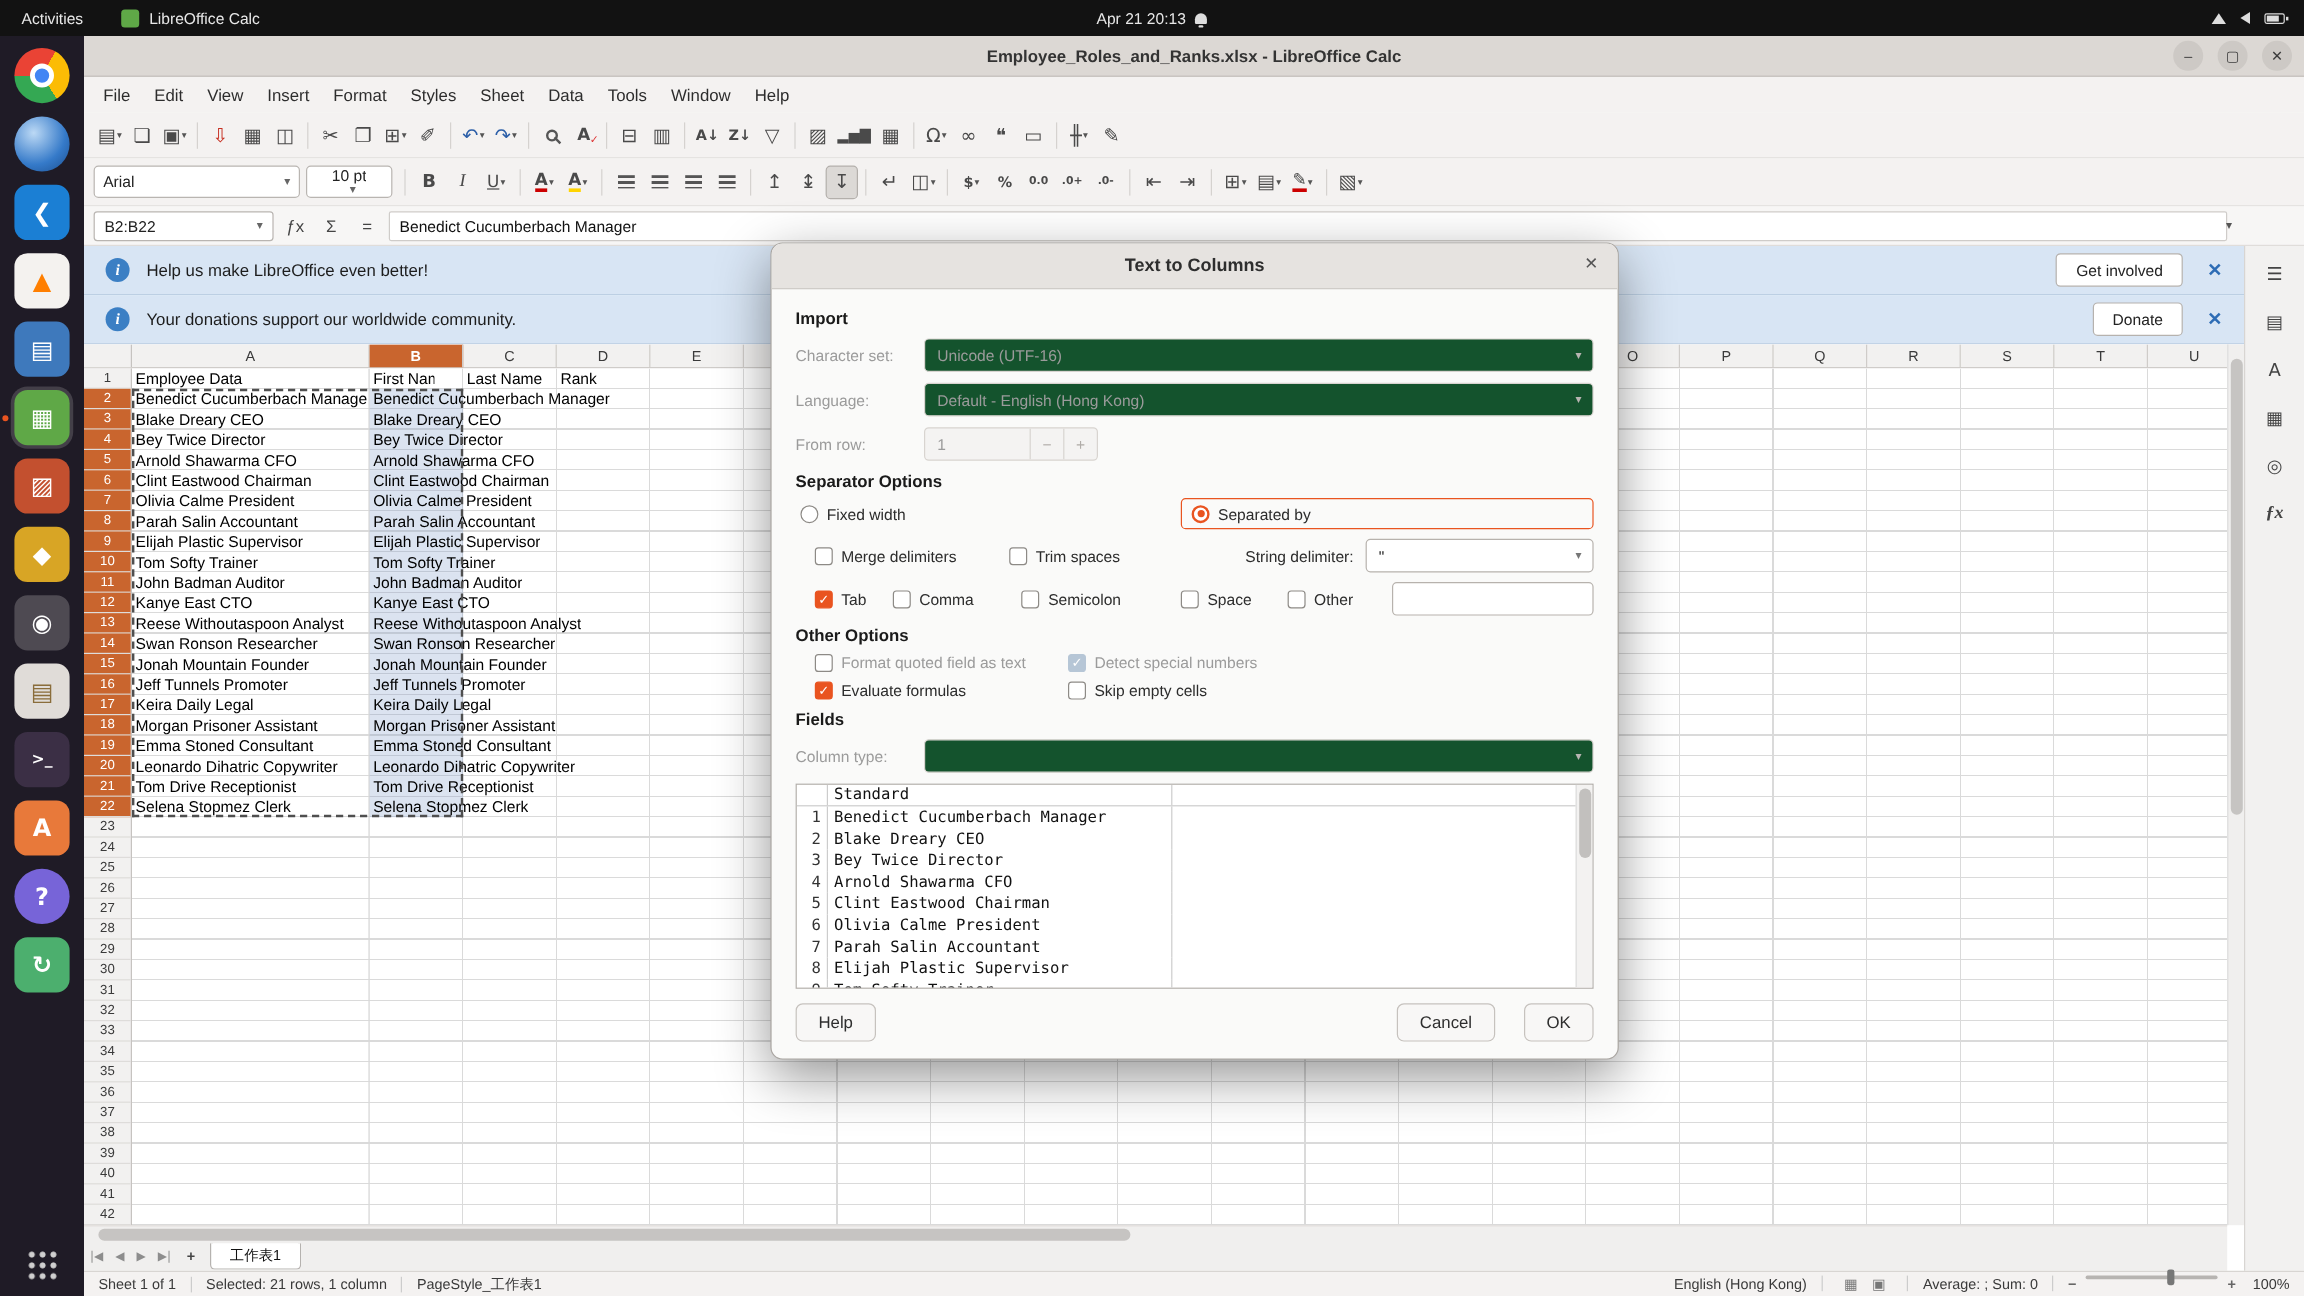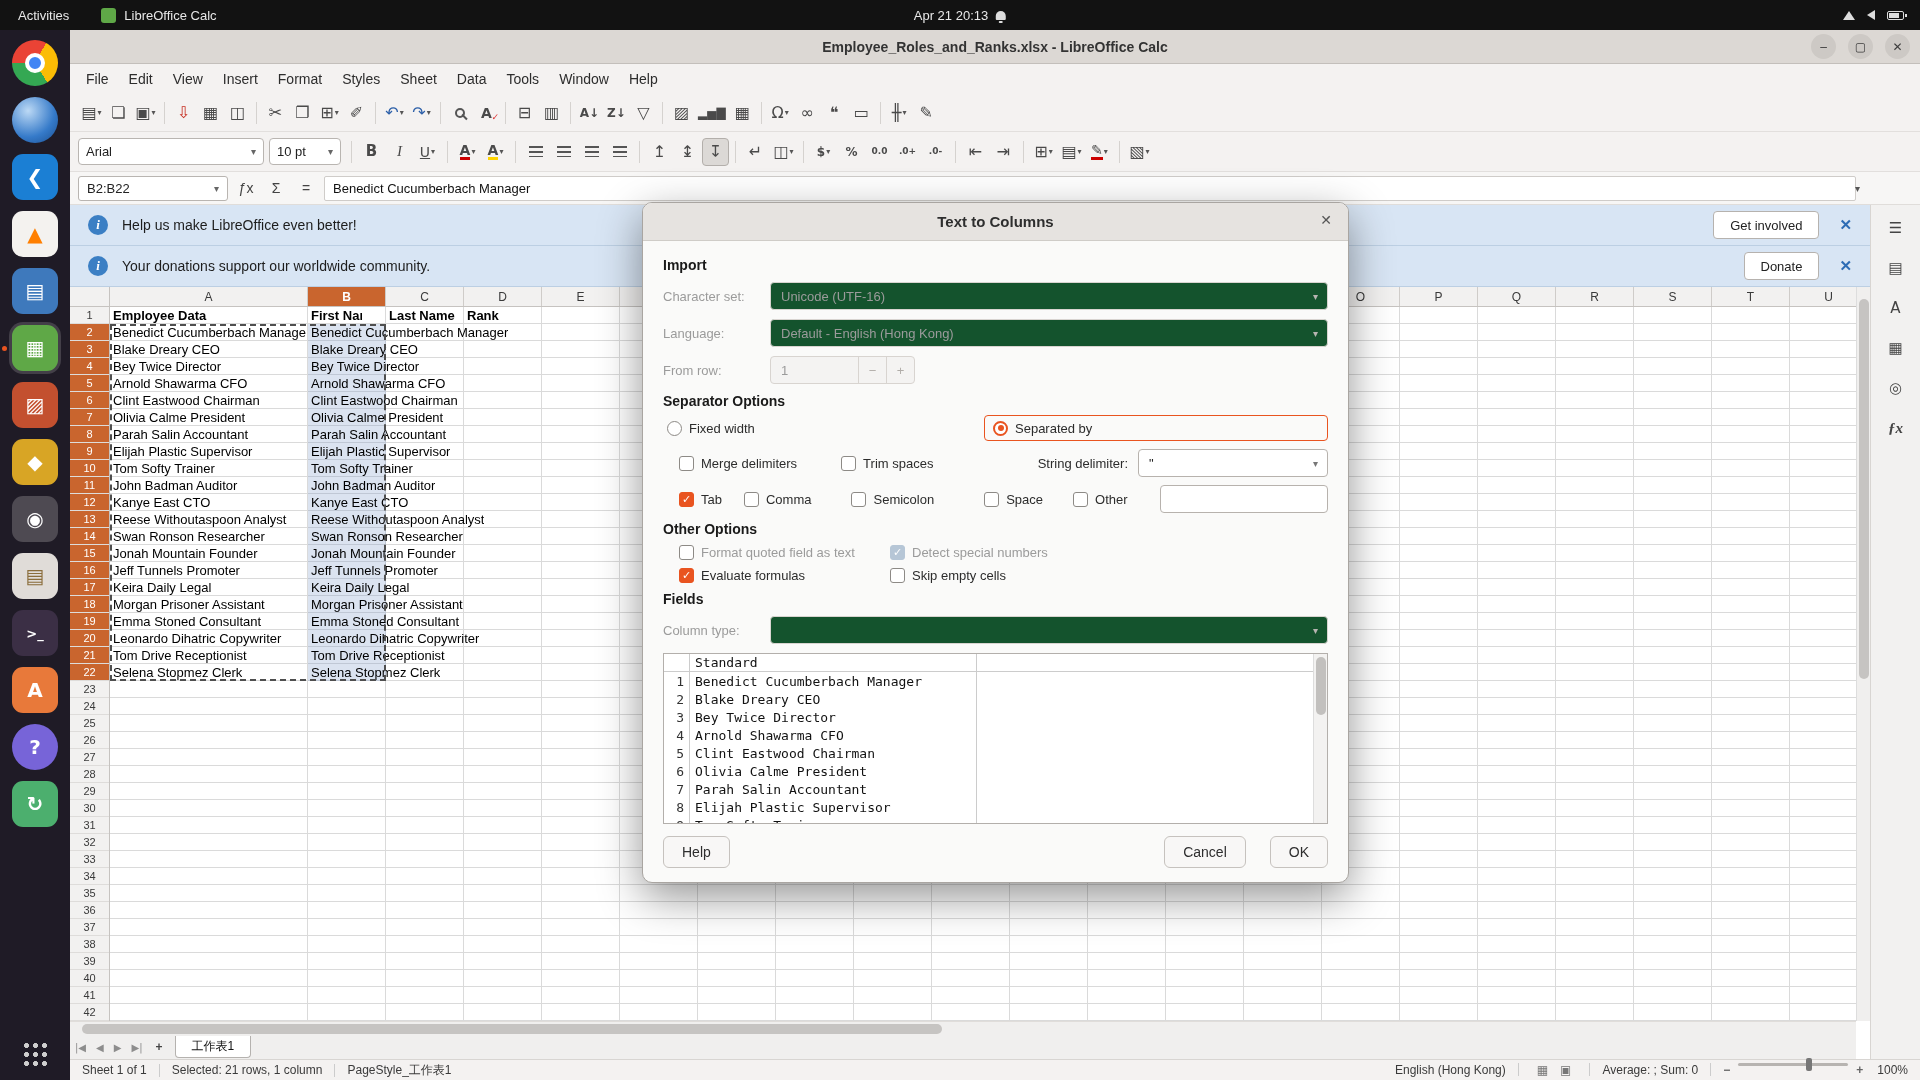--- a/index.html
+++ b/index.html
@@ -94,21 +94,21 @@
   #colheaders{position:absolute;left:0;top:0;height:20px;width:1786px;display:flex;overflow:hidden;background:#f2f1f0;border-bottom:1px solid #c6c3c0}
   .col-corner{width:40px;height:20px;border-right:1px solid #c6c3c0;background:#f2f1f0;flex:0 0 auto}
   .col-h{height:20px;border-right:1px solid #cfccc9;display:flex;align-items:center;justify-content:center;font-size:12px;color:#3a3a3a;flex:0 0 auto}
   .col-h.selcol{background:#c9652e;color:#fff;font-weight:bold}
   #rowheaders{position:absolute;left:0;top:20px;width:40px;height:714px;background:#f2f1f0;border-right:1px solid #c6c3c0;overflow:hidden}
   .row-h{height:17px;border-bottom:1px solid #dedcda;font-size:11px;display:flex;align-items:center;justify-content:center;color:#3a3a3a}
   .row-h.selrow{background:#c9652e;color:#fff}
   #gridlayer{position:absolute;left:40px;top:20px;width:1746px;height:714px;background:#fff;background-image:repeating-linear-gradient(to bottom,transparent 0 16px,#dadada 16px 17px);overflow:hidden}
   .vlines{position:absolute;left:197px;top:0;right:0;bottom:0;border-left:1px solid #dadada;background:repeating-linear-gradient(to right,transparent 0 77px,#dadada 77px 78px);z-index:0}
   .ctext{position:absolute;height:17px;line-height:17px;font-size:13px;color:#000;overflow:hidden;white-space:nowrap;z-index:2}
-  .ctext.bold{font-weight:bold}
+  .ctext.bold{font-weight:normal}
   .selfill{position:absolute;left:198px;width:78px;height:17px;background:rgba(125,155,201,.28);z-index:1}
   .ants{position:absolute;left:0;top:17px;width:276px;height:357px;border:2px dashed #4f4f4f;z-index:5;pointer-events:none}
   #vscroll{position:absolute;left:1786px;top:0;width:14px;height:734px;background:#f0efee;border-left:1px solid #ddd}
   .vthumb{position:absolute;left:2px;top:12px;width:10px;height:380px;background:#c6c4c2;border-radius:5px}
   #sidebarstrip{position:absolute;left:1800px;top:-82px;width:50px;height:854px;background:#f2f1f0;border-left:1px solid #d8d5d2}
   .sbi{width:34px;height:34px;margin:6px auto;display:flex;align-items:center;justify-content:center;font-size:15px;color:#444;border-radius:4px}
   .sbi.fx{font-family:"Liberation Serif",serif;font-style:italic;font-weight:bold}
   #hscroll{position:absolute;left:0;top:734px;width:1786px;height:14px;background:#f0efee;border-top:1px solid #e0ddda}
   .hthumb{position:absolute;left:12px;top:2px;width:860px;height:10px;background:#c6c4c2;border-radius:5px}
   #tabbar{position:absolute;left:0;top:748px;width:1786px;height:24px;background:#f0efee;display:flex;align-items:center;font-size:12px;color:#444}
@@ -328,25 +328,25 @@
       <div class="tb-sep"></div>
       <div class="tbi">
         <span class="g glyph ">╫</span>
         <span class="dd">▾</span>
       </div>
       <div class="tbi">
         <span class="g glyph ">✎</span>
       </div>
     </div>
   <div class="toolbar" id="toolbar-format">
-      <div class="combo" style="width: 186px; gap: 28px;">
+      <div class="combo" style="width: 172px; gap: 28px;">
         <span class="combo-val">Arial</span>
         <span class="combo-arr glyph">▾</span>
       </div>
-      <div class="combo" style="width: 72px;">
+      <div class="combo" style="width: 72px; flex-direction: column;">
         <span class="combo-val">10 pt</span>
         <span class="combo-arr glyph">▾</span>
       </div>
       <div class="tb-sep"></div>
       <div class="tbi">
         <span class="g glyph b">B</span>
       </div>
       <div class="tbi">
         <span class="g glyph i">I</span>
       </div>

